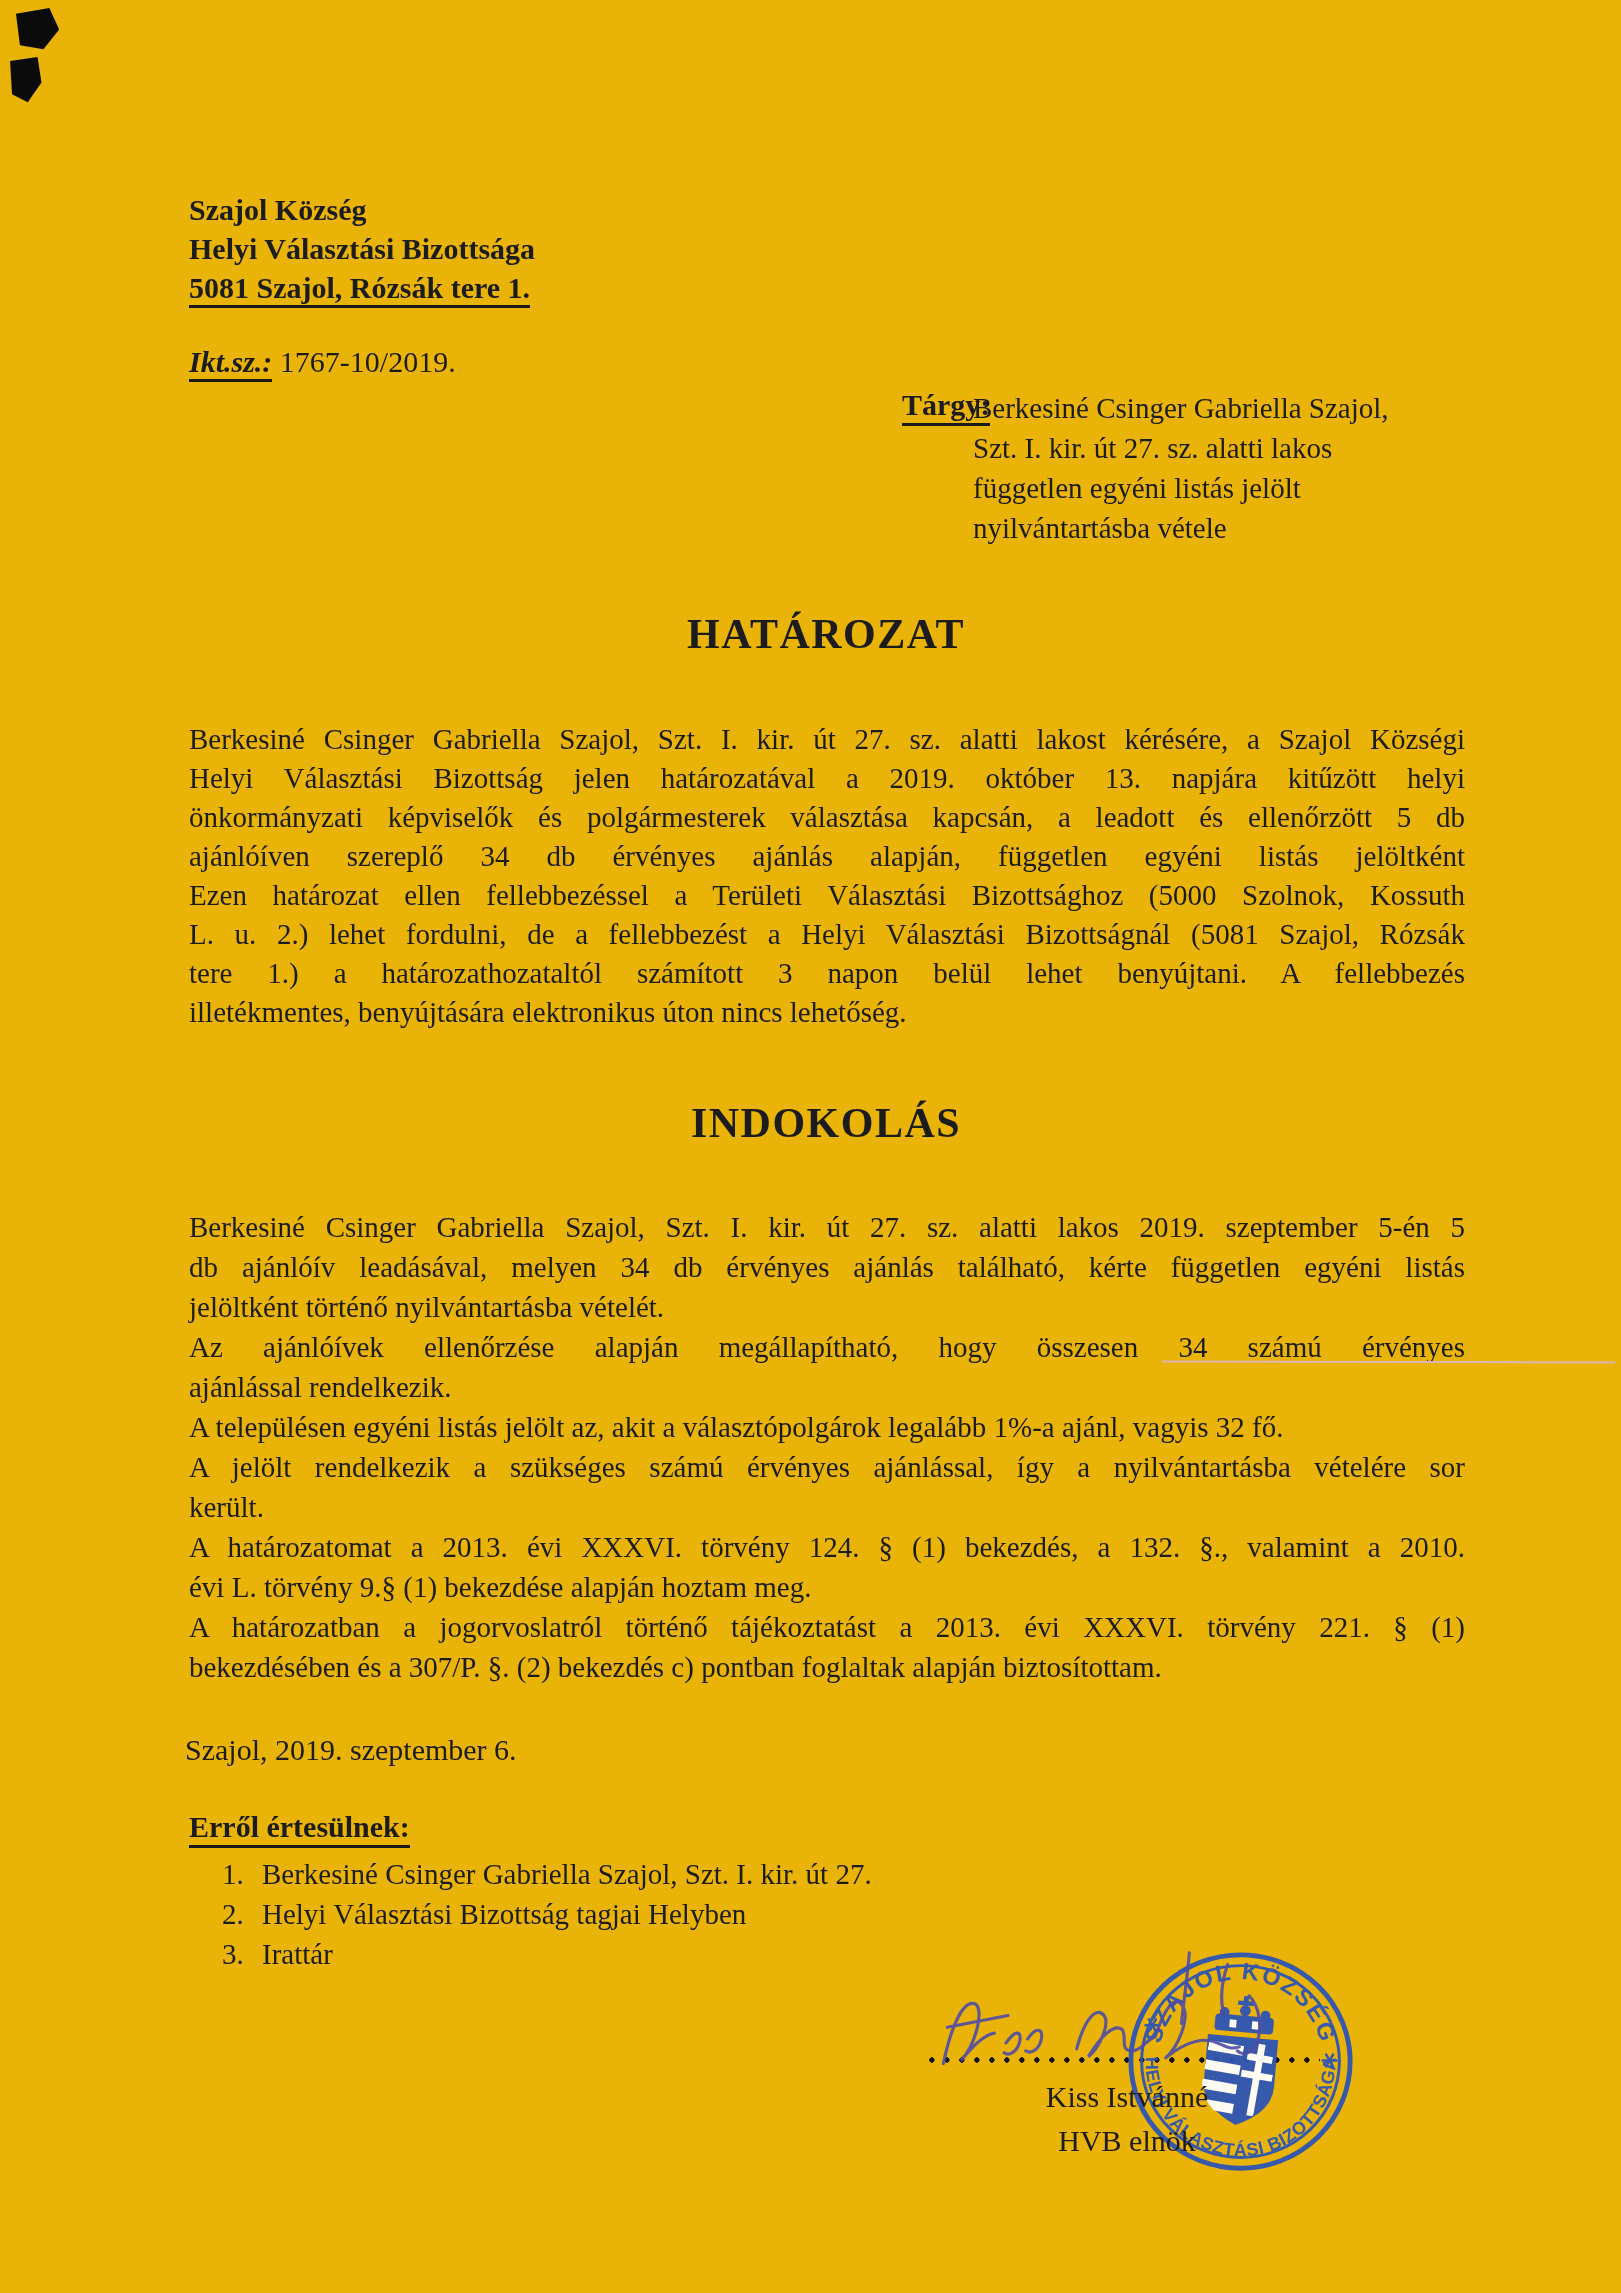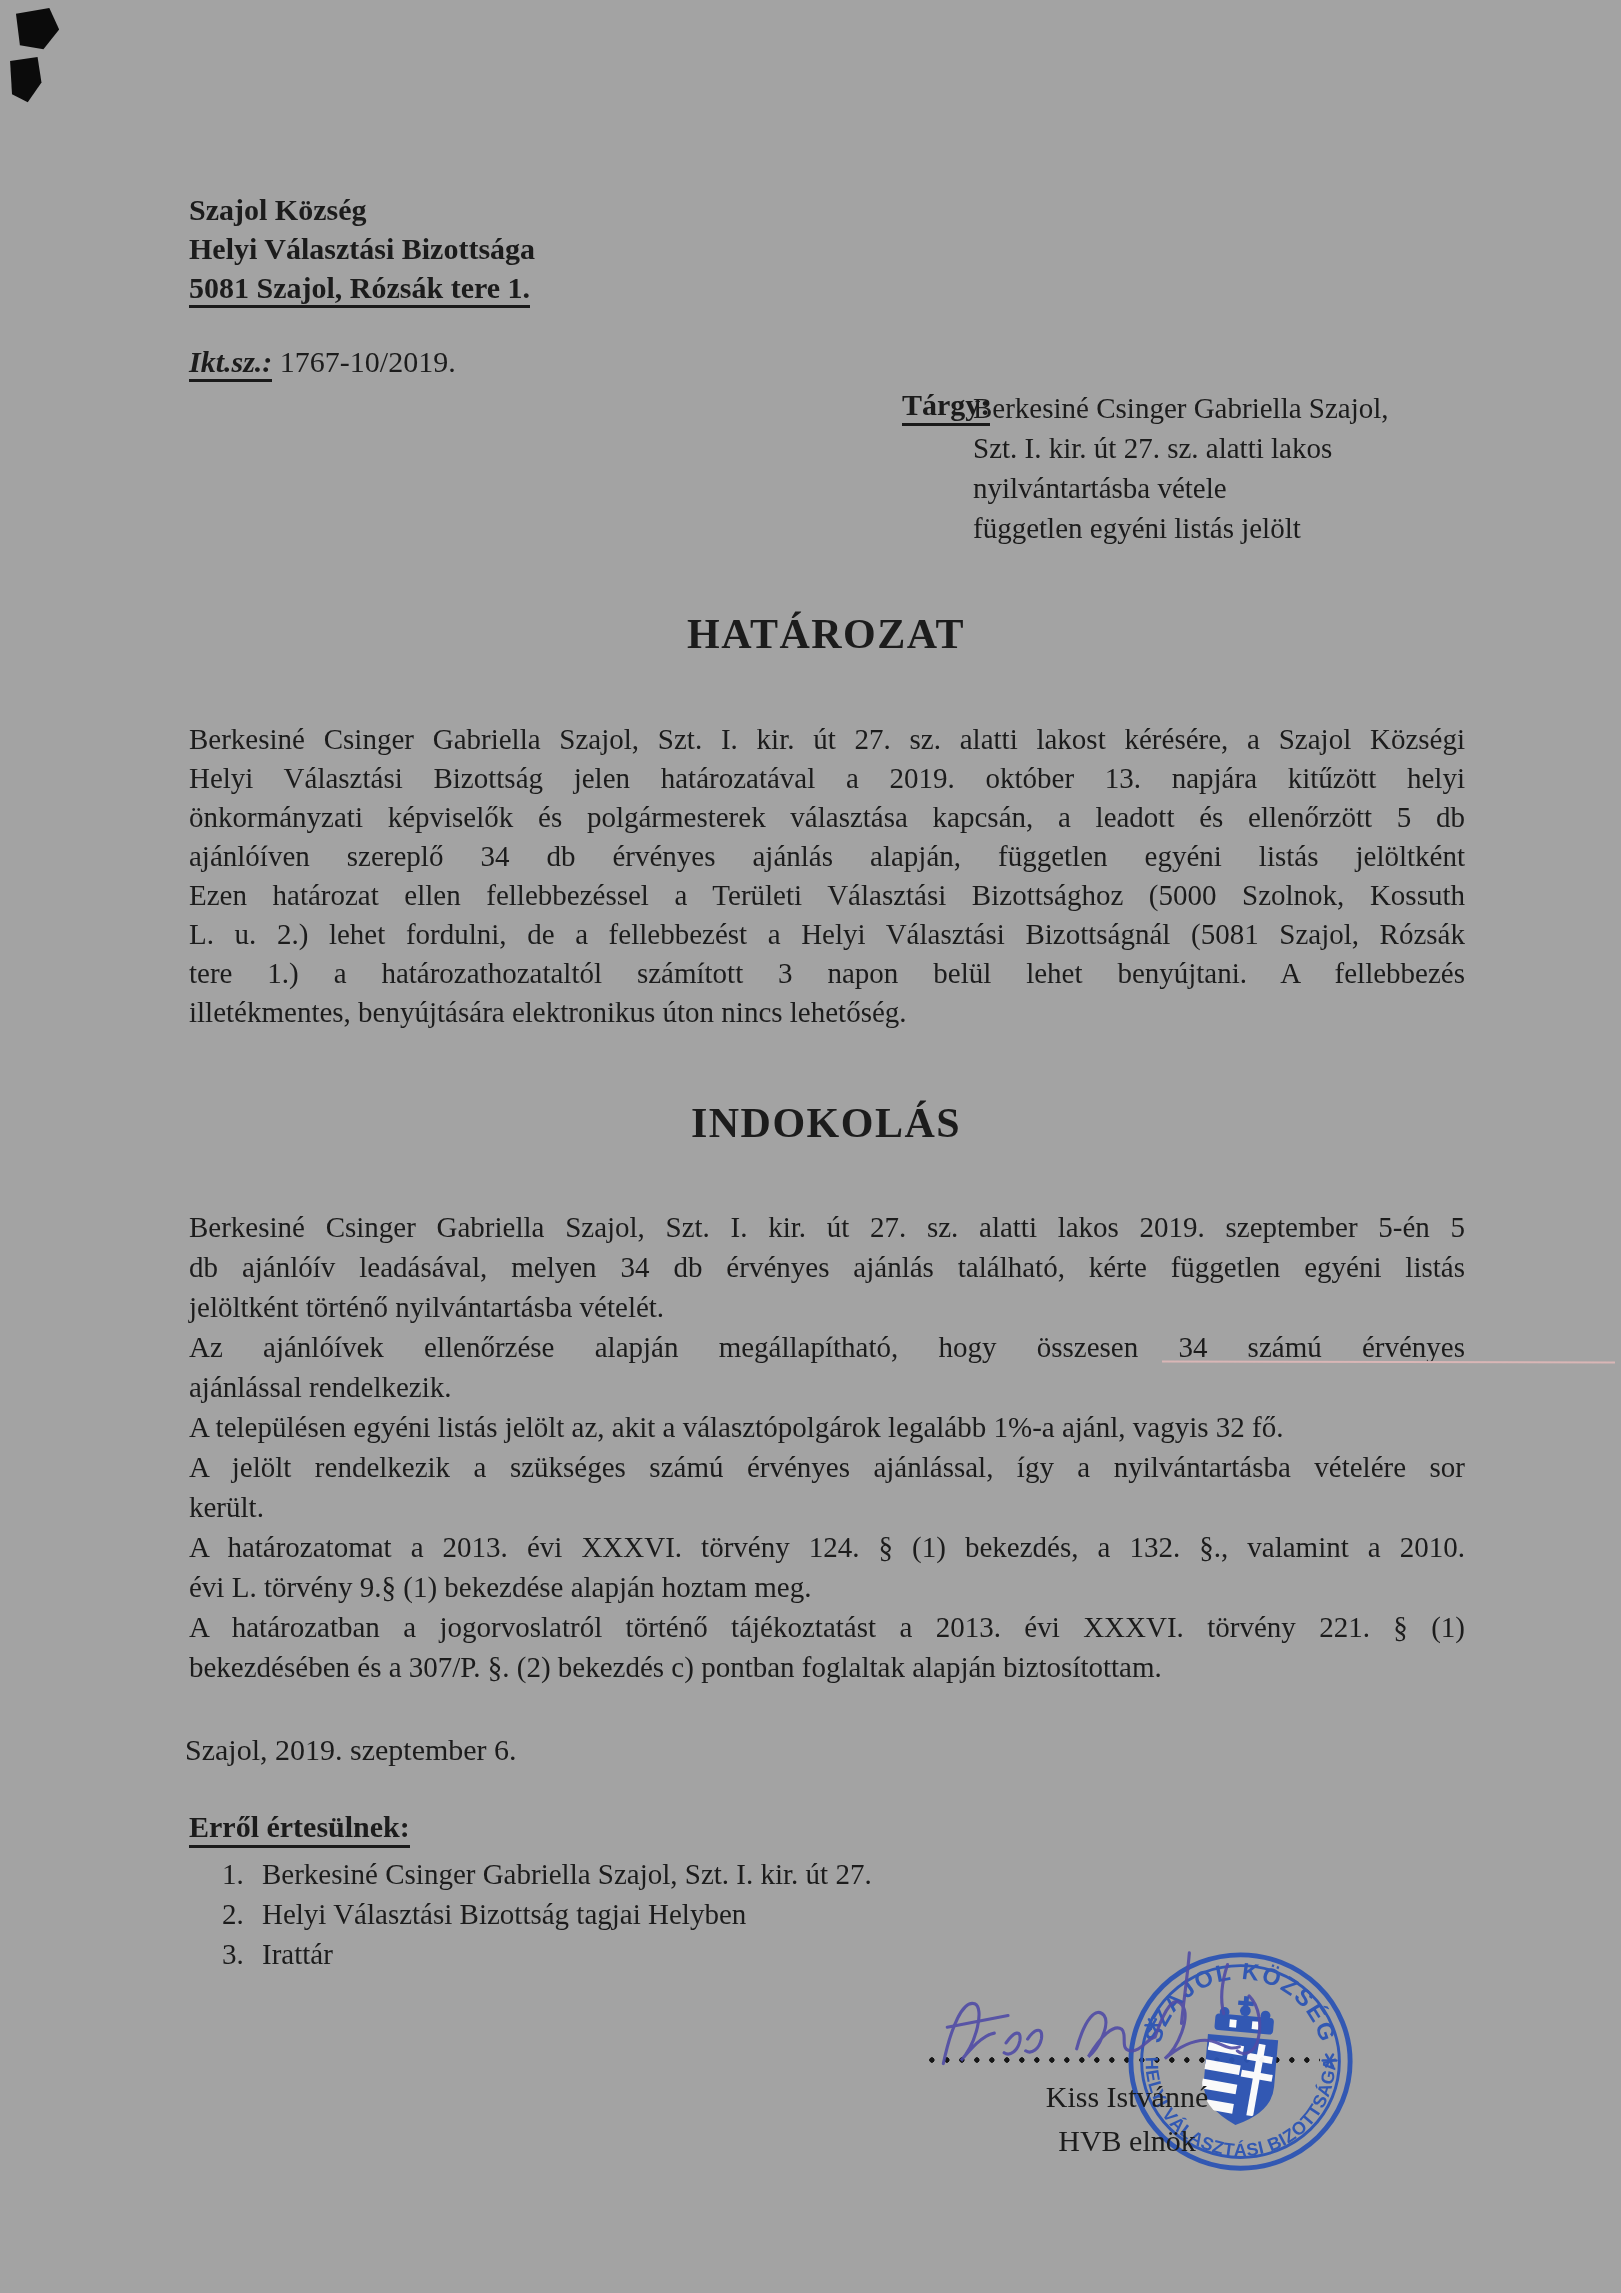--- a/index.html
+++ b/index.html
@@ -1,19 +1,19 @@
 <!DOCTYPE html>
 <html><head>
 <meta charset="utf-8">
 <style>
   html,body{margin:0;padding:0;background:#8a8a8a;}
   .page{
     position:relative;
     width:1621px;height:2294px;
-    background:#a3a3a3;
+    background:#eab308;
     font-family:"Liberation Serif", serif;
     color:#1c1c1c;
     overflow:hidden;
   }
   .abs{position:absolute;}
   
   .hdr-line{font-weight:bold;font-size:30px;line-height:39px;white-space:nowrap;}
   .u{border-bottom:3.9px solid #1a1a1a;padding-bottom:1px;}
   .ref{font-size:30px;white-space:nowrap;}
   .ref .lbl{font-weight:bold;border-bottom:3.9px solid #1a1a1a;padding-bottom:1px;font-style:italic;}
@@ -61,22 +61,22 @@
 
   <div class="abs ref" style="left:189px;top:345px;">
     <span class="lbl">Ikt.sz.:</span>
     <span>1767-10/2019.</span>
   </div>
 
   <div class="abs subj-label" style="left:861px;top:388px;margin-left:41px;">Tárgy:</div>
   <div class="abs subj-lines" style="left:973px;top:388px;">
       <div class="tline">Berkesiné Csinger Gabriella Szajol,</div>
       <div class="tline">Szt. I. kir. út 27. sz. alatti lakos</div>
+      <div class="tline">független egyéni listás jelölt</div>
       <div class="tline">nyilvántartásba vétele</div>
-      <div class="tline">független egyéni listás jelölt</div>
     </div>
 
   <div class="abs sec-head" style="left:189px;top:610px;">HATÁROZAT</div>
 
   <div class="abs body-block lh40" style="left:189px;top:720px;">
       <div class="tline just">Berkesiné Csinger Gabriella Szajol, Szt. I. kir. út 27. sz. alatti lakost kérésére, a Szajol Községi</div>
       <div class="tline just">Helyi Választási Bizottság jelen határozatával a 2019. október 13. napjára kitűzött helyi</div>
       <div class="tline just">önkormányzati képviselők és polgármesterek választása kapcsán, a leadott és ellenőrzött 5 db</div>
       <div class="tline just">ajánlóíven szereplő 34 db érvényes ajánlás alapján, független egyéni listás jelöltként</div>
       <div class="tline just">Ezen határozat ellen fellebbezéssel a Területi Választási Bizottsághoz (5000 Szolnok, Kossuth</div>

